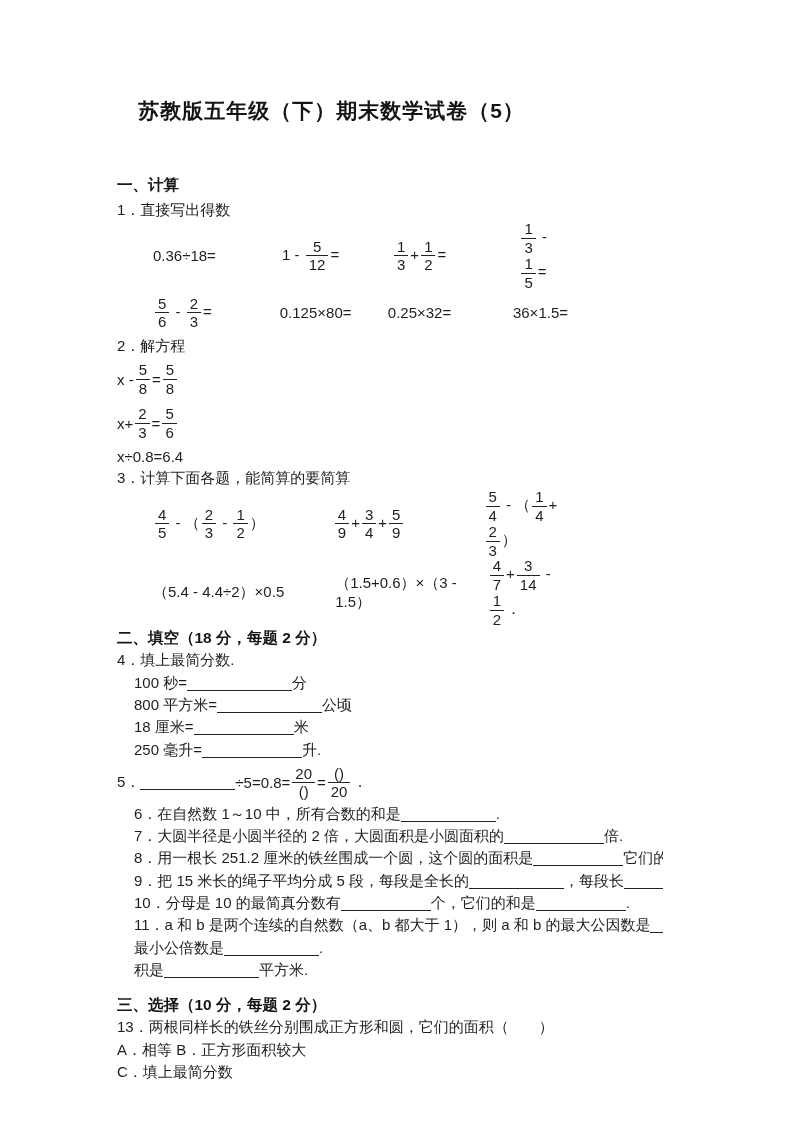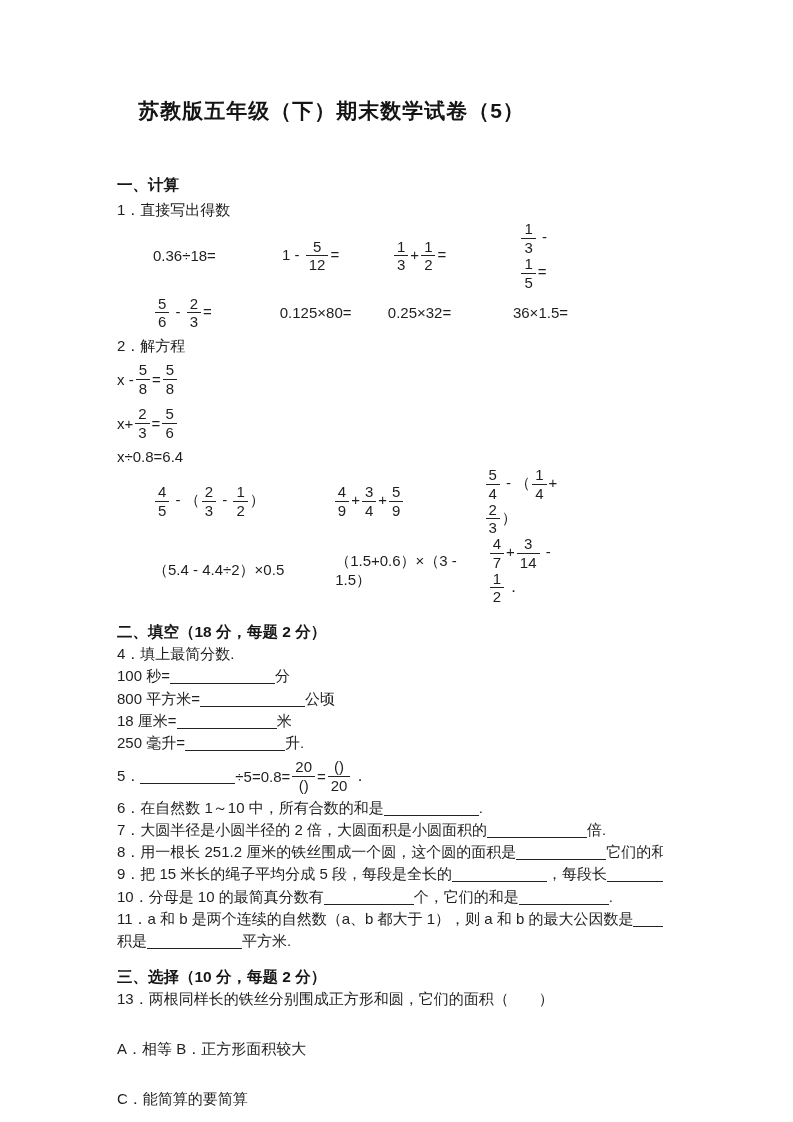--- a/index.html
+++ b/index.html
@@ -9,42 +9,42 @@
     font-family:Liberation Sans, sans-serif;
     font-size:15px; position:relative; overflow:hidden;
   }
   .title {
     margin-top:97px; text-align:center; font-weight:bold; font-size:21px;
     letter-spacing:1px; color:#151515;
   }
   .content { padding-left:117px; padding-right:95px; }
   .sec-heading { font-weight:bold; font-size:15.5px; line-height:22px; color:#161616; }
   .h-calc { margin-top:49px; }
-  .h-fill { margin-top:16px; }
+  .h-fill { margin-top:0; }
   .h-choice { margin-top:13px; }
   .line { line-height:22.3px; white-space:nowrap; }
   .q1-label { margin-top:3px; }
   .calc-row { display:flex; align-items:center;margin-left:36px; }
   .row-q1 { min-height:45px; }
   .row-q3a { min-height:46px; }
   .row-q3b { min-height:40px; }
   .row-q1 .c1 { width:156px; }
   .row-q1 .c2 { width:133px; }
   .row-q1 .c3 { width:154px; }
   .row-q3a .c1, .row-q3b .c1 { width:228px; }
   .row-q3a .c2, .row-q3b .c2 { width:191px; }
   .eq-frac { min-height:44px; display:flex; align-items:center; }
   .eq-plain { line-height:21.5px; }
   .frac { display:inline-block; vertical-align:middle; text-align:center; margin:0 2px; line-height:1.05; }
   .frac .num { display:block; padding:0 3px 1px; border-bottom:1px solid #222; }
   .frac .den { display:block; padding:1px 3px 0; }
   .blank { display:inline-block; border-bottom:1px solid #222; height:15px; vertical-align:-3px; }
   .q5-line { min-height:40px; display:flex; align-items:center; margin-top:2px; }
-  .fill-line { line-height:22.3px; }
-  .opt-line { line-height:22.3px;margin-top:28px; }
+  .fill-line { line-height:22.3px;margin-left:17px; }
+  .opt-line { line-height:22.3px; }
 </style>
 </head>
 <body>
 
 <div class="page">
   <div class="title">苏教版五年级（下）期末数学试卷（5）</div>
 
   <div class="content">
 
     <div class="sec-heading h-calc">一、计算</div>
@@ -83,20 +83,21 @@
           <span class="den">3</span>
         </span>
         <span class="tk">=</span>
         <span class="frac">
           <span class="num">5</span>
           <span class="den">6</span>
         </span>
       </div>
     <div class="line eq-plain"><span class="tk">x÷0.8=6.4</span></div>
 
+    <div class="line">3．计算下面各题，能简算的要简算</div>
     <div class="calc-row row-q3a">
       <div class="c1"><span class="frac"><span class="num">4</span><span class="den">5</span></span><span class="tk"> - （</span><span class="frac"><span class="num">2</span><span class="den">3</span></span><span class="tk"> - </span><span class="frac"><span class="num">1</span><span class="den">2</span></span><span class="tk">）</span></div>
       <div class="c2"><span class="frac"><span class="num">4</span><span class="den">9</span></span><span class="tk">+</span><span class="frac"><span class="num">3</span><span class="den">4</span></span><span class="tk">+</span><span class="frac"><span class="num">5</span><span class="den">9</span></span></div>
       <div class="c3"><span class="frac"><span class="num">5</span><span class="den">4</span></span><span class="tk"> - （</span><span class="frac"><span class="num">1</span><span class="den">4</span></span><span class="tk">+</span><span class="frac"><span class="num">2</span><span class="den">3</span></span><span class="tk">）</span></div>
     </div>
     <div class="calc-row row-q3b">
       <div class="c1"><span class="tk">（5.4 - 4.4÷2）×0.5</span></div>
       <div class="c2"><span class="tk">（1.5+0.6）×（3 - 1.5）</span></div>
       <div class="c3"><span class="frac"><span class="num">4</span><span class="den">7</span></span><span class="tk">+</span><span class="frac"><span class="num">3</span><span class="den">14</span></span><span class="tk"> - </span><span class="frac"><span class="num">1</span><span class="den">2</span></span><span class="tk">．</span></div>
     </div>
@@ -121,21 +122,22 @@
           <span class="den">20</span>
         </span>
         <span class="tk">．</span>
       </div>
     <div class="line fill-line"><span class="tk">6．在自然数 1～10 中，所有合数的和是</span><span class="blank" style="width: 95px;"></span><span class="tk">.</span></div>
     <div class="line fill-line"><span class="tk">7．大圆半径是小圆半径的 2 倍，大圆面积是小圆面积的</span><span class="blank" style="width: 100px;"></span><span class="tk">倍.</span></div>
     <div class="line fill-line"><span class="tk">8．用一根长 251.2 厘米的铁丝围成一个圆，这个圆的面积是</span><span class="blank" style="width: 90px;"></span><span class="tk">它们的和是.</span></div>
     <div class="line fill-line"><span class="tk">9．把 15 米长的绳子平均分成 5 段，每段是全长的</span><span class="blank" style="width: 95px;"></span><span class="tk">，每段长</span><span class="blank" style="width: 95px;"></span><span class="tk">米.</span></div>
     <div class="line fill-line"><span class="tk">10．分母是 10 的最简真分数有</span><span class="blank" style="width: 90px;"></span><span class="tk">个，它们的和是</span><span class="blank" style="width: 90px;"></span><span class="tk">.</span></div>
     <div class="line fill-line"><span class="tk">11．a 和 b 是两个连续的自然数（a、b 都大于 1），则 a 和 b 的最大公因数是</span><span class="blank" style="width: 95px;"></span><span class="tk">，</span></div>
+    <div class="line fill-line"><span class="tk">最小公倍数是</span><span class="blank" style="width: 95px;"></span><span class="tk">.</span></div>
     <div class="line fill-line"><span class="tk">积是</span><span class="blank" style="width: 95px;"></span><span class="tk">平方米.</span></div>
 
     <div class="sec-heading h-choice">三、选择（10 分，每题 2 分）</div>
     <div class="line">13．两根同样长的铁丝分别围成正方形和圆，它们的面积（　　）</div>
     <div class="line opt-line">A．相等 B．正方形面积较大</div>
-    <div class="line opt-line">C．能简算的要简算</div>
+    <div class="line opt-line">C．填上最简分数</div>
 
   </div>
 </div>
 
 </body></html>

